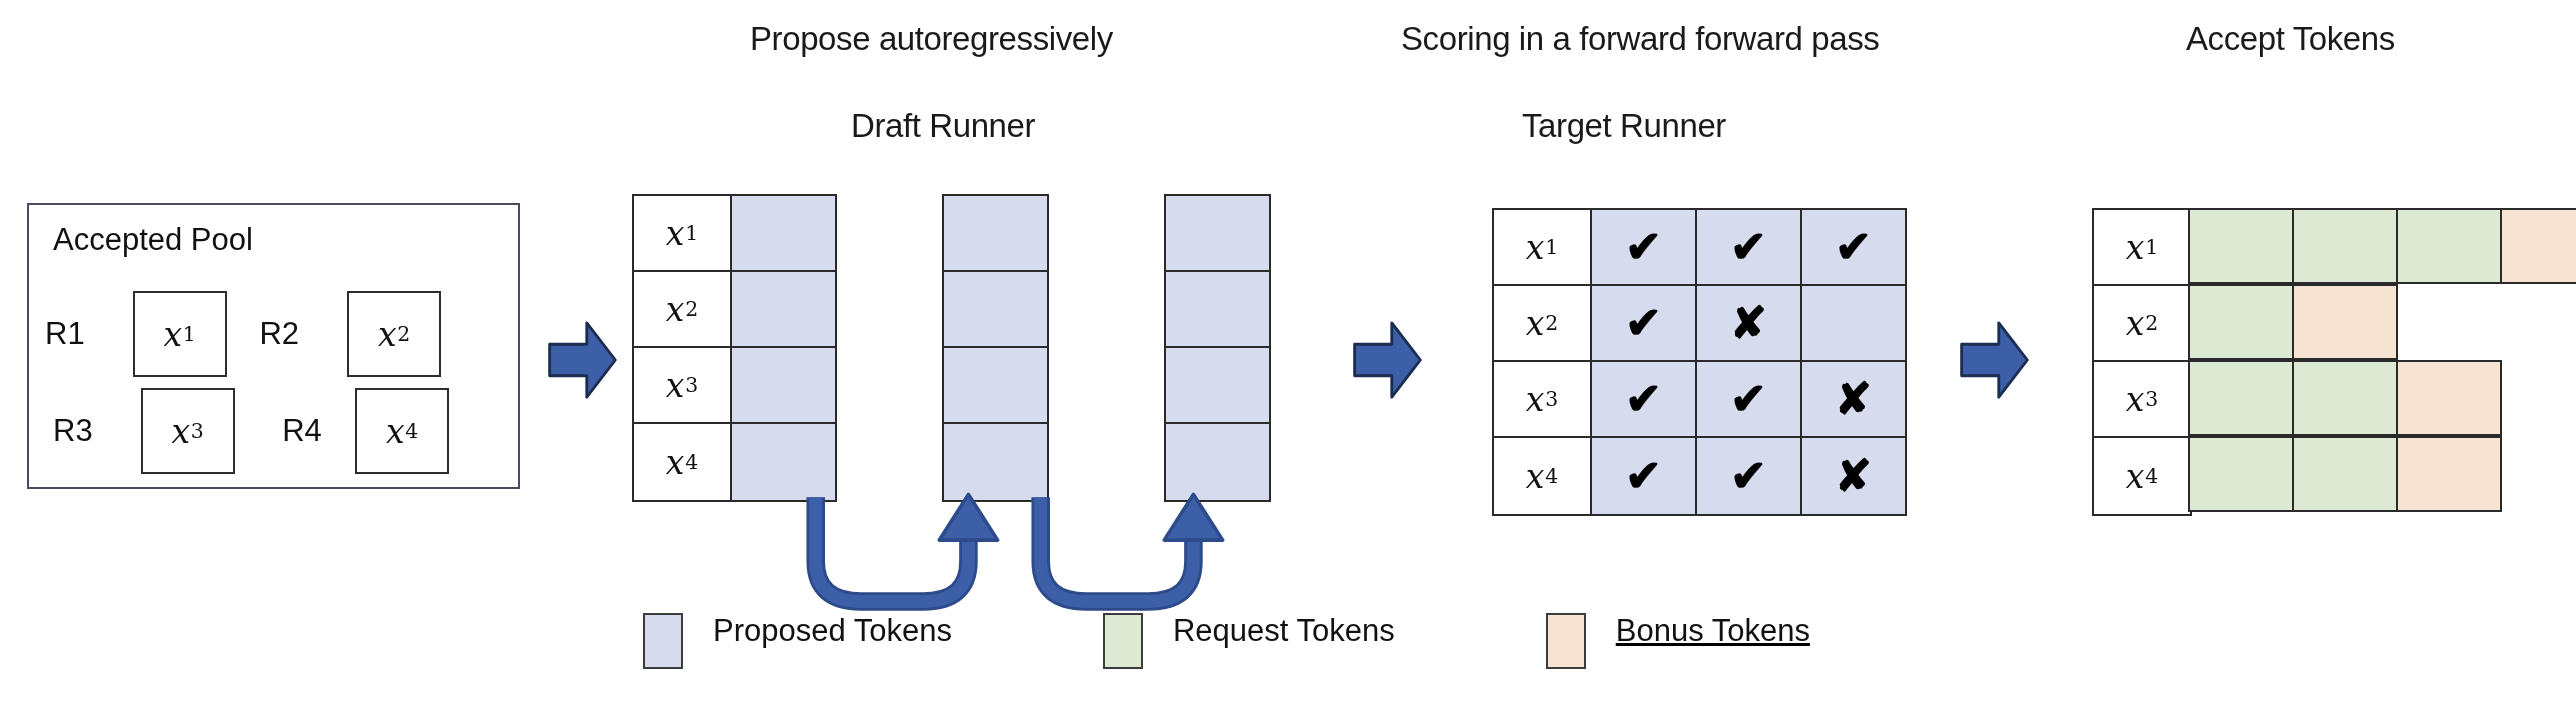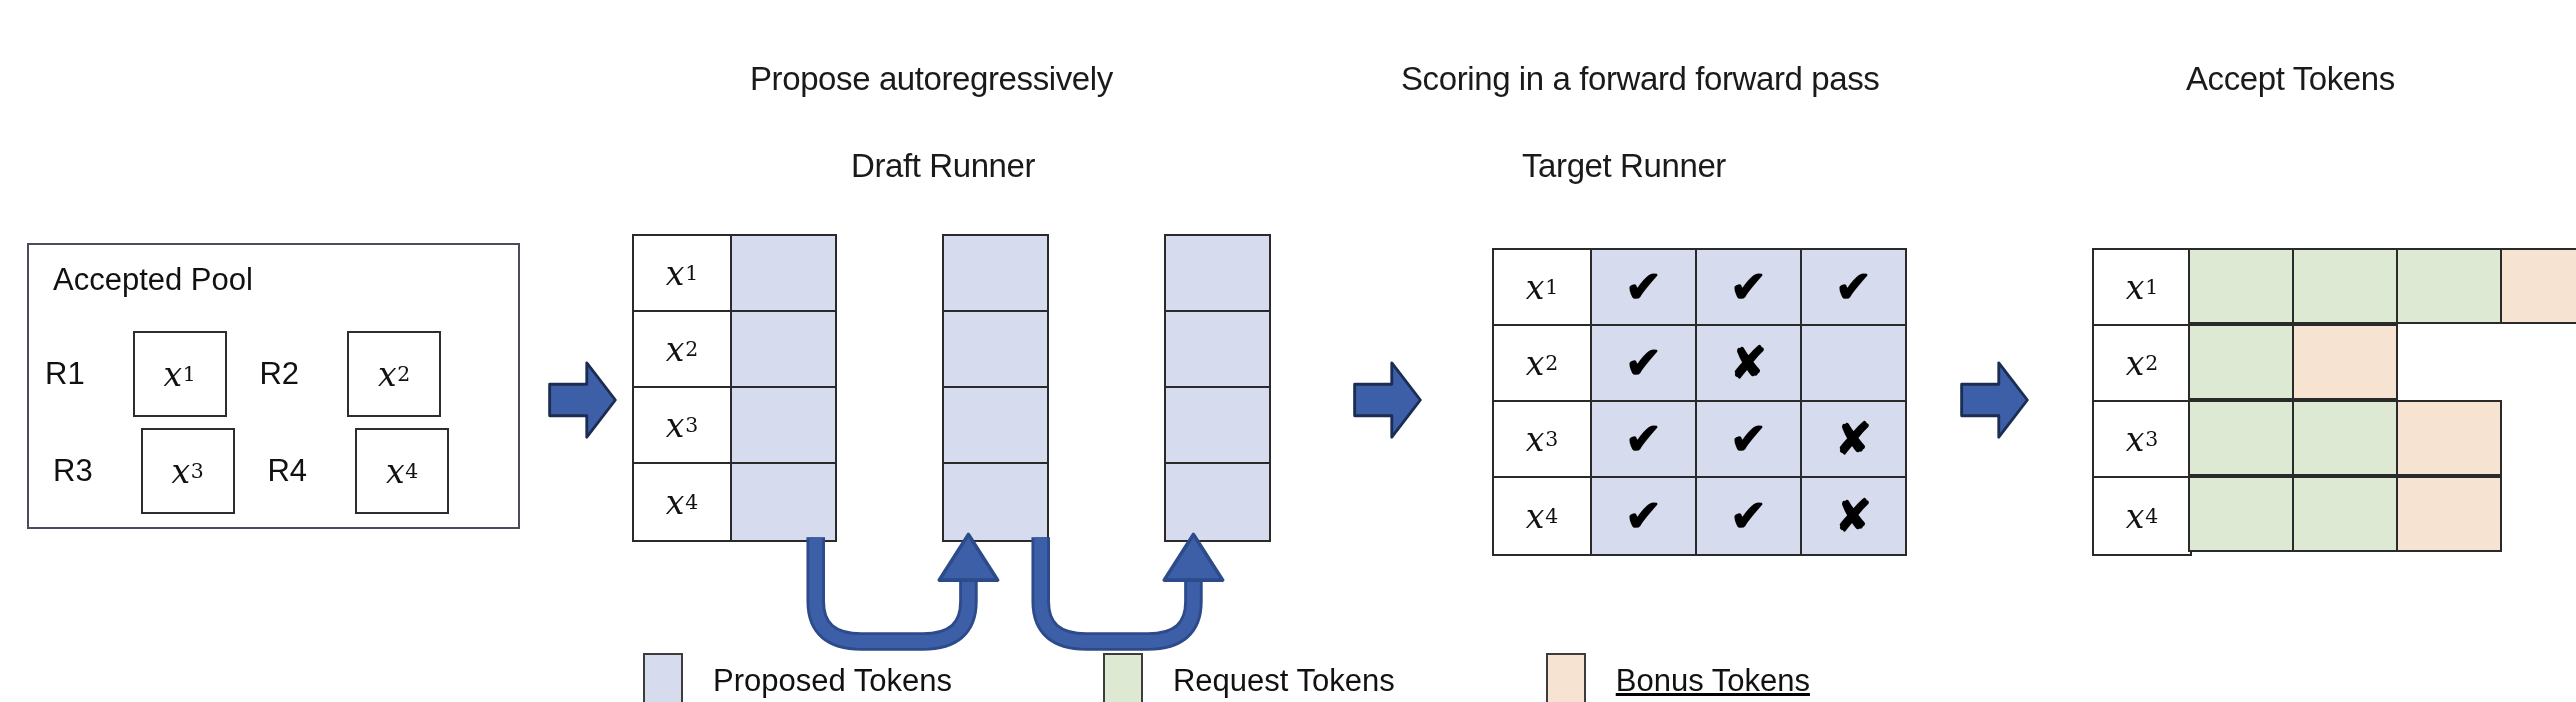--- a/index.html
+++ b/index.html
@@ -2,21 +2,21 @@
 <html style="font-size:11.4px"><head>
 <meta charset="utf-8">
 <style>
   * { box-sizing: border-box; margin: 0; padding: 0; }
   html, body {
     width: 2576px; height: 703px;
     background: #ffffff;
     font-family: "Liberation Sans", sans-serif;
     overflow: hidden;
   }
-  #stage { position: relative; width: 2576px; height: 513px; background: #fff; margin-top: 40px; }
+  #stage { position: relative; width: 2576px; height: 513px; background: #fff; }
 
   .hdr {
     position: absolute;
     font-size: 33px;
     color: #1a1a1a;
     white-space: nowrap;
     letter-spacing: -0.4px;
   }
 
   
@@ -84,21 +84,21 @@
   
   .acc-row { position: absolute; display: flex; }
   .acc-cell {
     width: 106px; height: 76px;
     border: 2.1px solid #2a2a2a;
     margin-left: -2.1px;
   }
 
   
   #legend { position: absolute; left: 628px; top: 613px; display: flex; align-items: center; }
-  .lg-item { display: flex; align-items: center; padding-left: 15px; }
+  .lg-item { display: flex; align-items: flex-start; padding-left: 15px; }
   .lg-swatch { width: 40px; height: 56px; border: 2.1px solid #3c3c3c; }
   .lg-text { font-size: 31px; color: #111; margin-left: 30px; white-space: nowrap; }
 
   svg { display: block; overflow: visible; }
 </style>
 </head>
 <body>
 
 <div id="stage">
 
@@ -123,21 +123,21 @@
           <span class="sub">2</span>
         </span>
     </div>
 
     <div class="rp-row" style="left:24px; top:183px;">
       <span class="rp-label">R3</span>
       <span class="rp-cell">
           <i>x</i>
           <span class="sub">3</span>
         </span>
-      <span class="rp-label" style="margin-left:14.3px;">R4</span>
+      <span class="rp-label" style="margin-left:14.3px;text-align:center;">R4</span>
       <span class="rp-cell">
           <i>x</i>
           <span class="sub">4</span>
         </span>
     </div>
   </div>
 
   <div class="block-arrow" style="left:548px; top:320px;">
     <svg viewBox="0 0 96 112" width="69" height="80">
       <polygon points="2,34 54,34 54,4 94,56 54,108 54,78 2,78" fill="#3c5fa8" stroke="#1b2d52" stroke-width="4" stroke-linejoin="round"></polygon>

